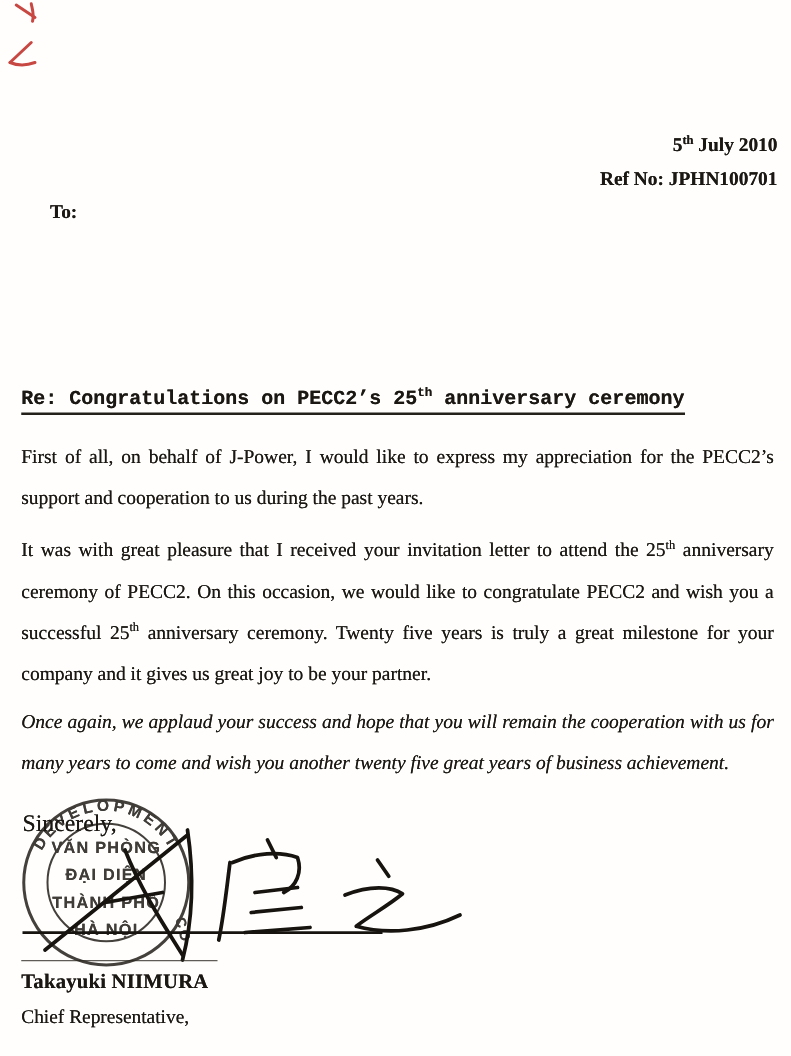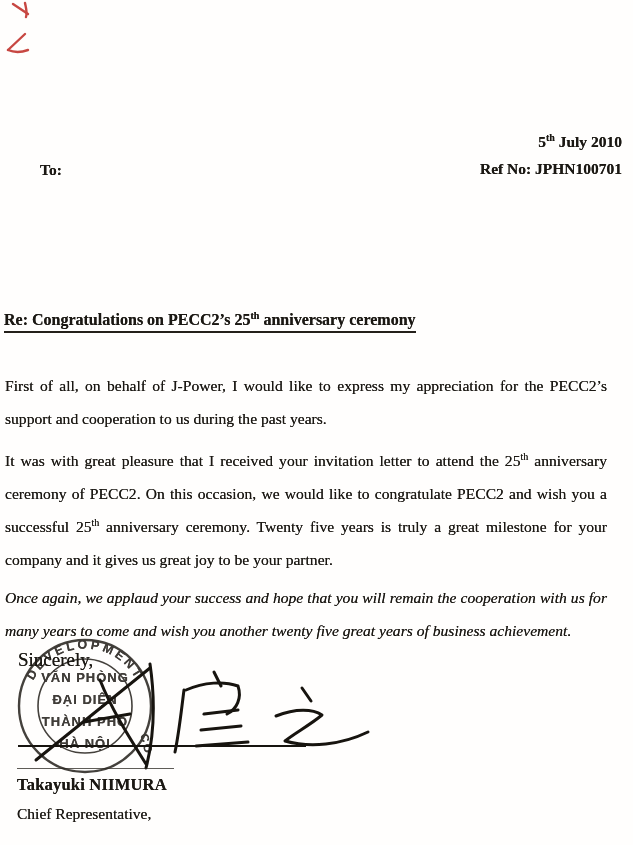--- a/index.html
+++ b/index.html
@@ -13,42 +13,42 @@
   }
   .page{position:absolute;inset:0;background:#fffefd;}
 
   
   .ink{text-shadow:0 0 .35px rgba(20,18,14,.85);}
 
   .red-marks{position:absolute;left:0;top:0;width:48px;height:62px;z-index:6;}
 
   .date-block{
     position:absolute;top:99px;right:11px;
-    text-align:right;font-size:15.5px;line-height:27px;font-weight:600;margin-top:25px;
+    text-align:right;font-size:15.5px;line-height:27px;font-weight:600;
   }
   .date-block sup{font-size:10px;}
 
   .recipient{
     position:absolute;left:20px;top:156px;
     font-weight:bold;font-size:15.5px;line-height:27px;
     display:grid;grid-template-columns:47px auto;margin-left:20px;
   }
   .recipient .lines{display:block;}
   .recipient .gap{height:23px;}
 
   .subject{
-    position:absolute;left:4px;top:310px;
+    position:absolute;left:17px;top:310px;
     font-weight:bold;font-size:16px;
-    border-bottom:2px solid #24201a;padding-bottom:2px;
+    border-bottom:2px solid #24201a;padding-bottom:2px;font-family:Liberation Mono, monospace;
   }
   .subject sup{font-size:10px;}
 
   .para{
-    position:absolute;left:5px;width:602px;
-    font-size:15.6px;line-height:33px;text-align:justify;margin-top:20px;
+    position:absolute;left:17px;width:602px;
+    font-size:15.6px;line-height:33px;text-align:justify;
   }
   .para sup{font-size:10px;line-height:0;}
   .p1{top:349px;}
   .p2{top:424px;}
   .p3{top:561px;font-style:italic;}
 
   .closing{position:absolute;left:18px;top:649px;font-size:19px;z-index:3;}
 
   .stamp{position:absolute;left:12px;top:631px;width:146px;height:150px;z-index:1;opacity:.88;}
   .stamp text{fill:#26221d;font-family:"Liberation Sans", sans-serif;font-weight:bold;}

